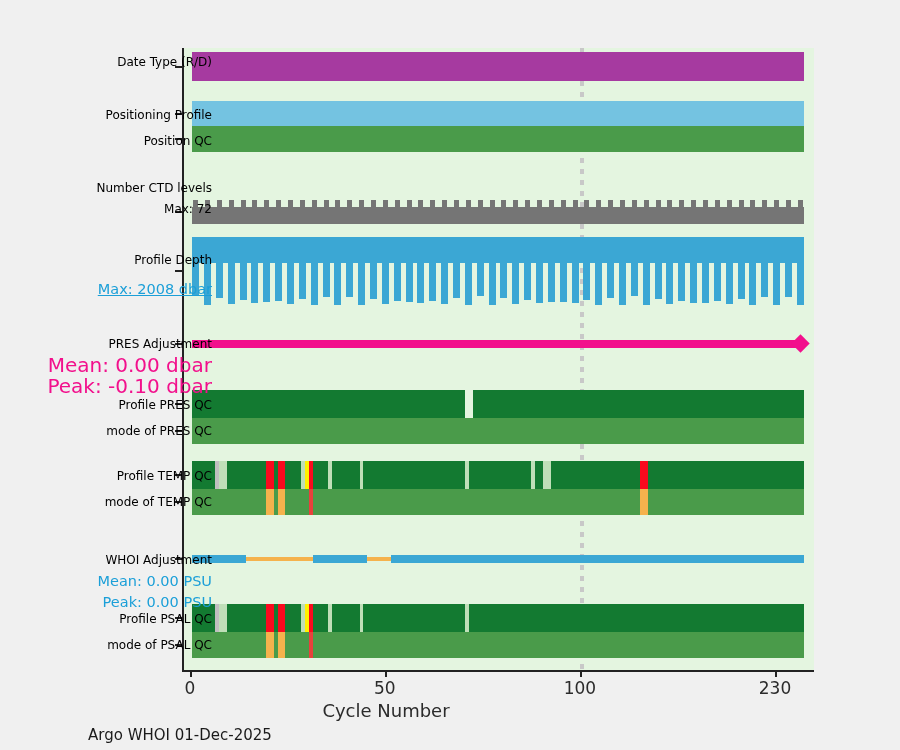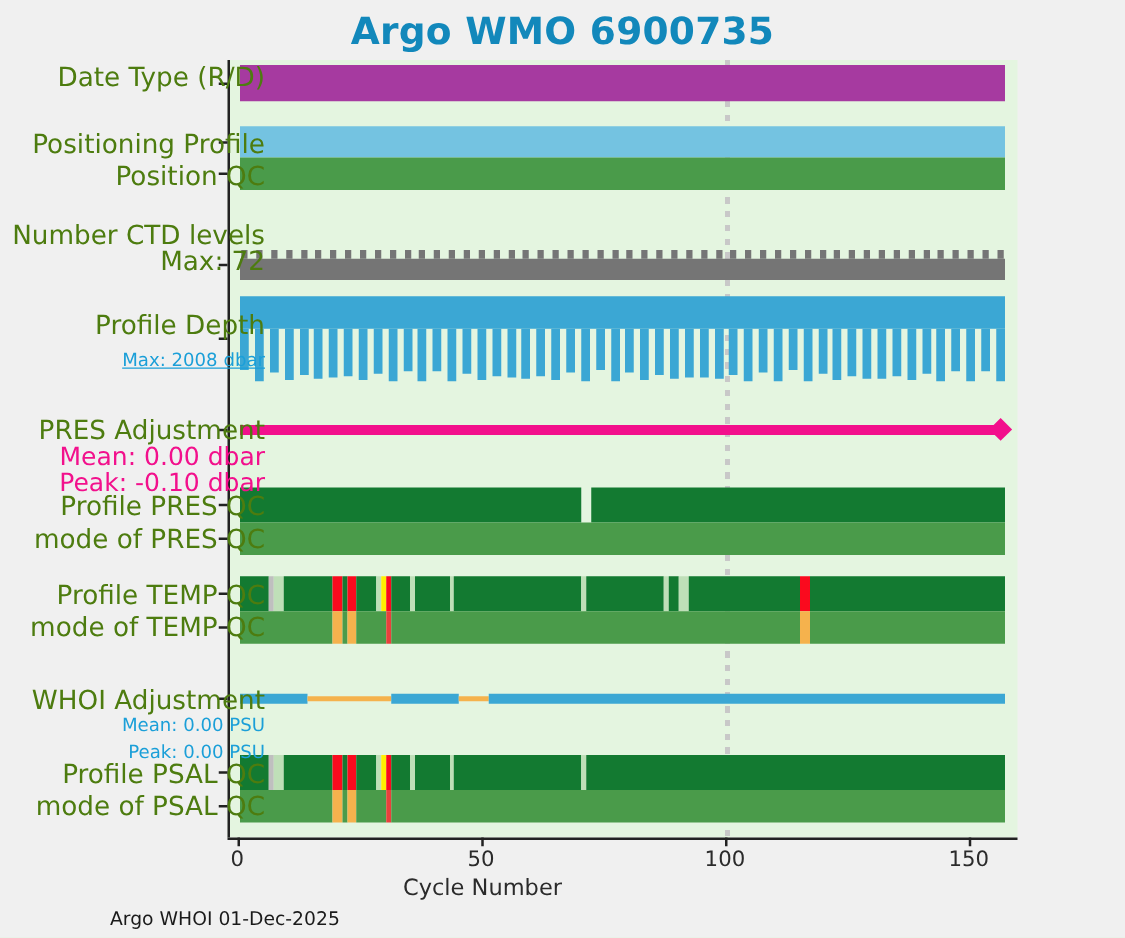--- a/index.html
+++ b/index.html
@@ -43,22 +43,22 @@
   .band{position:absolute;left:0;}
   .seg{position:absolute;top:0;bottom:0;}
 
   
   .tooth{position:absolute;bottom:0;}
 
   
   .lab{
     position:absolute;right:688px;
     text-align:right;
-    color:#4d7c0f;
-    font-size:21px;
+    color:#000000;
+    font-size:12px;
     white-space:nowrap;
     line-height:19px;
   }
   .lab.sub-pink{color:#f2108c;font-size:20px;}
   .lab.sub-blue{color:#1b9fd8;font-size:14.5px;}
 
   
   #xaxis{position:absolute;left:182px;top:670px;width:632px;height:2px;background:#222;}
   .xtick{position:absolute;top:670px;width:2px;height:7px;background:#222;}
   .xlabel{
@@ -76,21 +76,20 @@
     font-size:15px;color:#1a1a1a;
     font-family:"DejaVu Sans","Liberation Sans",sans-serif;
     text-align:right;
   }
 </style>
 </head>
 <body>
 
 <div id="fig">
 
-  <div id="title">Argo WMO 6900735</div>
 
   <div id="plot">
     <div id="plot-inner">
         <div class="vline" style="left: 395.926px;"></div>
         <div class="band" style="top: 4px; height: 29px; width: 632px;">
           <div class="seg" style="left: 7.80247px; width: 612.494px; background: rgb(166, 58, 160);"></div>
         </div>
         <div class="band" style="top: 53px; height: 25px; width: 632px;">
           <div class="seg" style="left: 7.80247px; width: 612.494px; background: rgb(116, 195, 225);"></div>
         </div>
@@ -331,18 +330,18 @@
 
   <div id="xaxis"></div>
   <div id="xticks-layer">
       <div class="xtick" style="left: 189.802px;"></div>
       <div class="xlabel" style="left: 189.802px;">0</div>
       <div class="xtick" style="left: 384.864px;"></div>
       <div class="xlabel" style="left: 384.864px;">50</div>
       <div class="xtick" style="left: 579.926px;"></div>
       <div class="xlabel" style="left: 579.926px;">100</div>
       <div class="xtick" style="left: 774.988px;"></div>
-      <div class="xlabel" style="left: 774.988px;">150</div>
+      <div class="xlabel" style="left: 774.988px;">230</div>
     </div>
   <div id="xtitle">Cycle Number</div>
   <div id="footer">Argo WHOI 01-Dec-2025</div>
 
 </div>
 
 </body></html>

